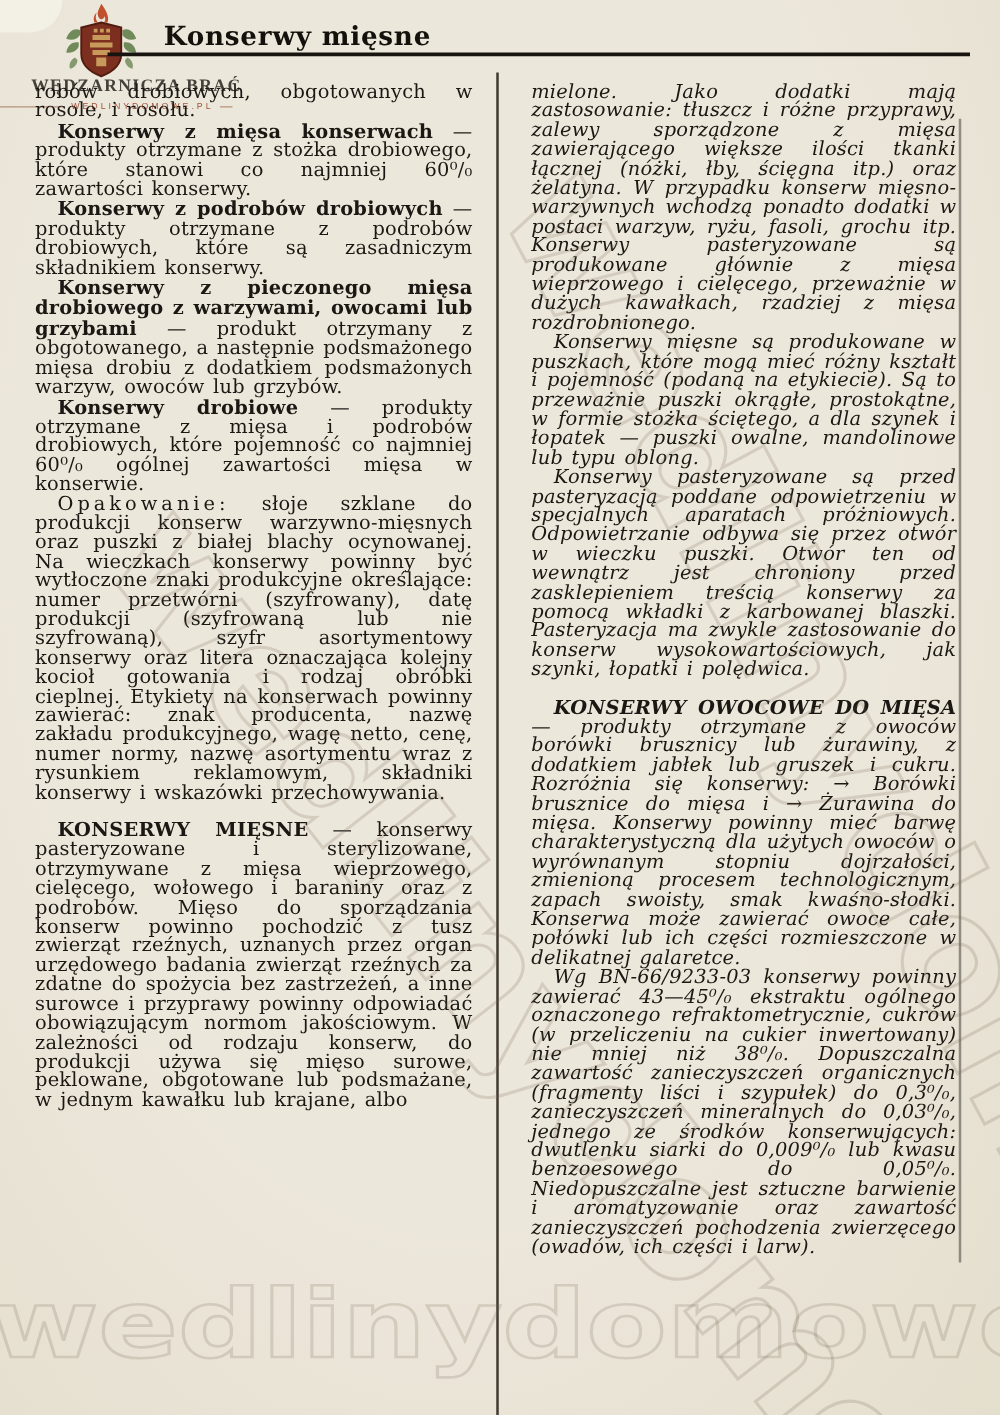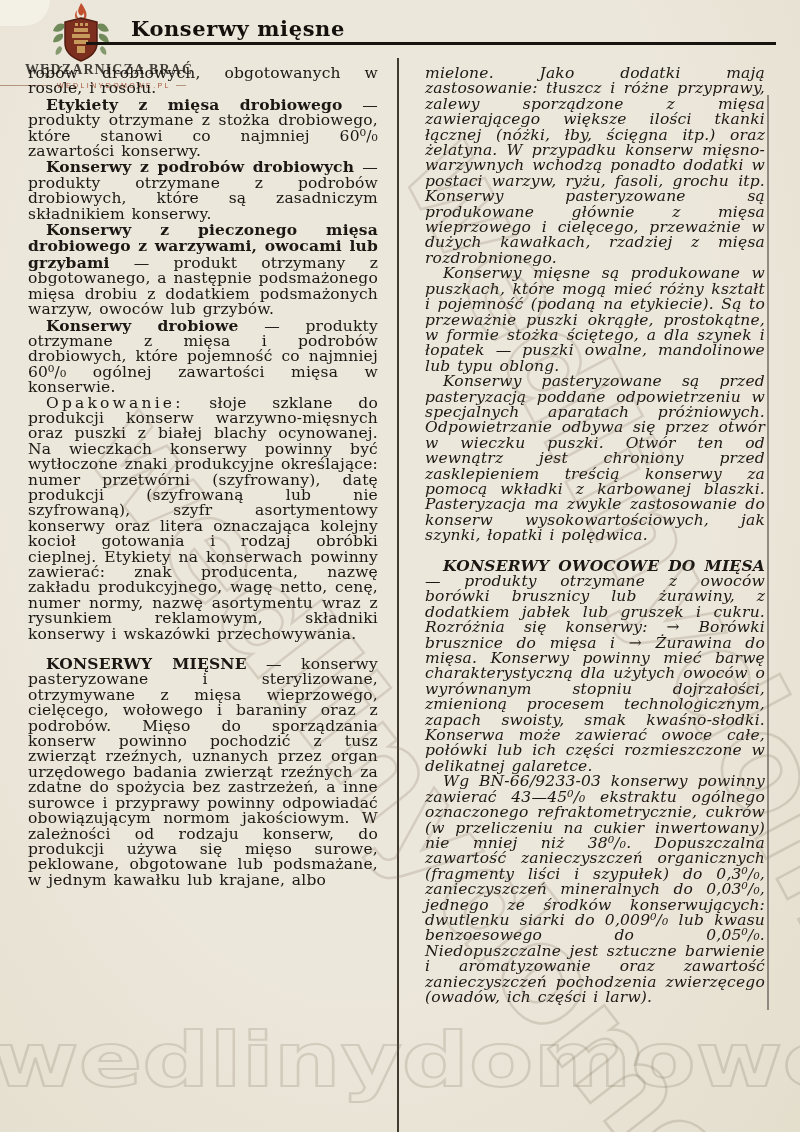--- a/index.html
+++ b/index.html
@@ -95,21 +95,21 @@
 
   <div class="org-name">WĘDZARNICZA BRAĆ</div>
   <div class="site-line">
     <span class="seg l"></span>
     <span>WEDLINYDOMOWE.PL</span>
     <span class="seg r"></span>
   </div>
 
   <div class="col col-left">
       <p class="para noindent"><span>robów drobiowych, obgotowanych w rosole, i rosołu.</span></p>
-      <p class="para"><span class="lead-bold">Etykiety z mięsa drobiowego</span><span> — produkty otrzymane z stożka drobiowego, które stanowi co najmniej 60⁰/₀ zawartości konserwy.</span></p>
+      <p class="para"><span class="lead-bold">Konserwy z mięsa konserwach</span><span> — produkty otrzymane z stożka drobiowego, które stanowi co najmniej 60⁰/₀ zawartości konserwy.</span></p>
       <p class="para"><span class="lead-bold">Konserwy z podrobów drobiowych</span><span> — produkty otrzymane z podrobów drobiowych, które są zasadniczym składnikiem konserwy.</span></p>
       <p class="para"><span class="lead-bold">Konserwy z pieczonego mięsa drobiowego z warzywami, owocami lub grzybami</span><span> — produkt otrzymany z obgotowanego, a następnie podsmażonego mięsa drobiu z dodatkiem podsmażonych warzyw, owoców lub grzybów.</span></p>
       <p class="para"><span class="lead-bold">Konserwy drobiowe</span><span> — produkty otrzymane z mięsa i podrobów drobiowych, które pojemność co najmniej 60⁰/₀ ogólnej zawartości mięsa w konserwie.</span></p>
       <p class="para"><span class="lead-spaced">Opakowanie:</span><span> słoje szklane do produkcji konserw warzywno-mięsnych oraz puszki z białej blachy ocynowanej. Na wieczkach konserwy powinny być wytłoczone znaki produkcyjne określające: numer przetwórni (szyfrowany), datę produkcji (szyfrowaną lub nie szyfrowaną), szyfr asortymentowy konserwy oraz litera oznaczająca kolejny kocioł gotowania i rodzaj obróbki cieplnej. Etykiety na konserwach powinny zawierać: znak producenta, nazwę zakładu produkcyjnego, wagę netto, cenę, numer normy, nazwę asortymentu wraz z rysunkiem reklamowym, składniki konserwy i wskazówki przechowywania.</span></p>
       <p class="para gap"><span class="lead-bold">KONSERWY MIĘSNE</span><span> — konserwy pasteryzowane i sterylizowane, otrzymywane z mięsa wieprzowego, cielęcego, wołowego i baraniny oraz z podrobów. Mięso do sporządzania konserw powinno pochodzić z tusz zwierząt rzeźnych, uznanych przez organ urzędowego badania zwierząt rzeźnych za zdatne do spożycia bez zastrzeżeń, a inne surowce i przyprawy powinny odpowiadać obowiązującym normom jakościowym. W zależności od rodzaju konserw, do produkcji używa się mięso surowe, peklowane, obgotowane lub podsmażane, w jednym kawałku lub krajane, albo</span></p>
     </div>
   <div class="col col-right">
       <p class="para noindent"><span>mielone. Jako dodatki mają zastosowanie: tłuszcz i różne przyprawy, zalewy sporządzone z mięsa zawierającego większe ilości tkanki łącznej (nóżki, łby, ścięgna itp.) oraz żelatyna. W przypadku konserw mięsno-warzywnych wchodzą ponadto dodatki w postaci warzyw, ryżu, fasoli, grochu itp. Konserwy pasteryzowane są produkowane głównie z mięsa wieprzowego i cielęcego, przeważnie w dużych kawałkach, rzadziej z mięsa rozdrobnionego.</span></p>
       <p class="para"><span>Konserwy mięsne są produkowane w puszkach, które mogą mieć różny kształt i pojemność (podaną na etykiecie). Są to przeważnie puszki okrągłe, prostokątne, w formie stożka ściętego, a dla szynek i łopatek — puszki owalne, mandolinowe lub typu oblong.</span></p>
       <p class="para"><span>Konserwy pasteryzowane są przed pasteryzacją poddane odpowietrzeniu w specjalnych aparatach próżniowych. Odpowietrzanie odbywa się przez otwór w wieczku puszki. Otwór ten od wewnątrz jest chroniony przed zasklepieniem treścią konserwy za pomocą wkładki z karbowanej blaszki. Pasteryzacja ma zwykle zastosowanie do konserw wysokowartościowych, jak szynki, łopatki i polędwica.</span></p>

